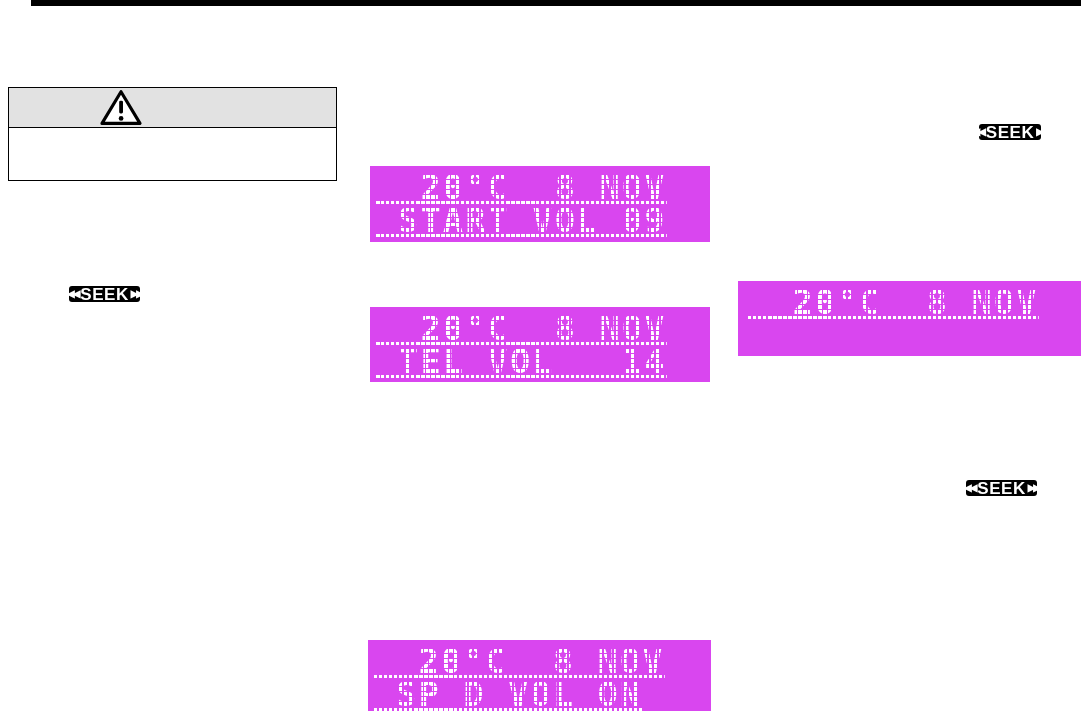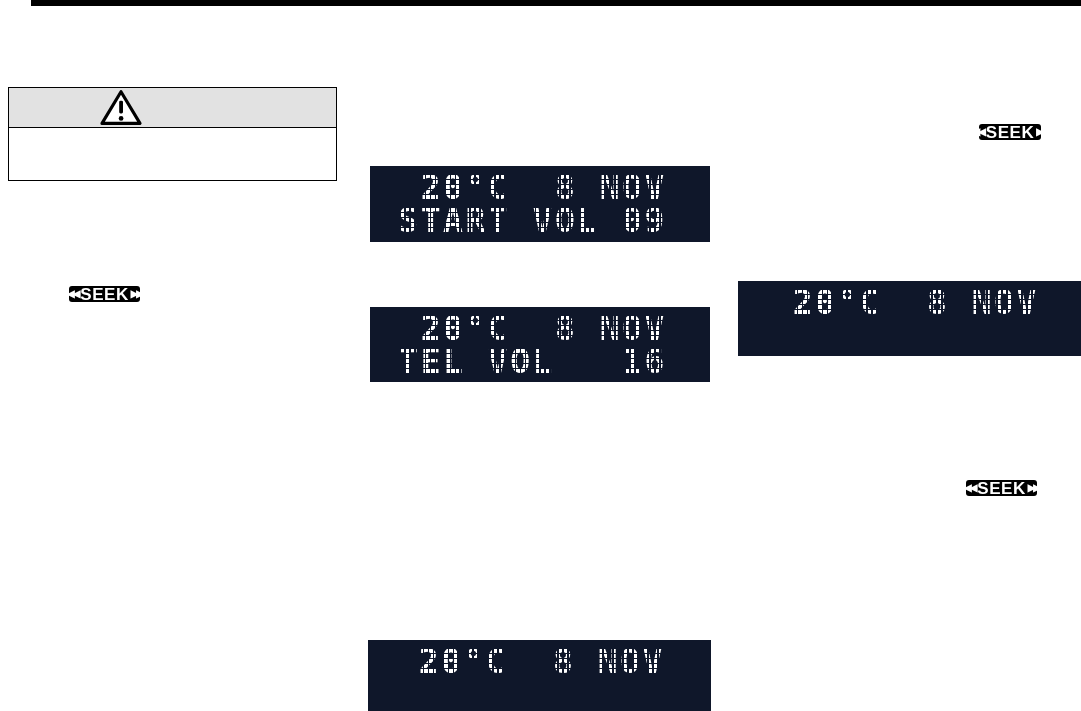--- a/index.html
+++ b/index.html
@@ -58,25 +58,26 @@
   }
   .seek .arr { font-size: 10px; line-height: 1; letter-spacing: -2px; }
   .seek .lbl { font-size: 17px; line-height: 1; letter-spacing: 0.5px; padding: 0 2px; }
   .seek-1 { left: 979px; top: 124px; width: 62px; height: 16px; }
   .seek-2 { left: 69px;  top: 286px; width: 71px; height: 16px; }
   .seek-3 { left: 966px; top: 480px; width: 71px; height: 16px; }
 
   
   .lcd {
     position: absolute;
-    background: #0f172a;
+    background: #d946ef;
     color: #ffffff;
     overflow: hidden;
     padding: 5px 0 0 6px;
     box-sizing: border-box;
+    text-decoration: underline;
   }
   .lcd-line {
     font-family: "DejaVu Sans Mono", monospace;
     font-weight: bold;
     font-size: 33px;
     line-height: 33px;
     letter-spacing: 2.5px;
     white-space: pre;
     
     -webkit-mask-image:
@@ -131,24 +132,25 @@
     <span class="arr">▶▶</span>
   </div>
 
   <div class="lcd lcd-1">
     <div class="lcd-line">  20°C  8 NOV</div>
     <div class="lcd-line"> START VOL 09</div>
   </div>
 
   <div class="lcd lcd-2">
     <div class="lcd-line">  20°C  8 NOV</div>
-    <div class="lcd-line"> TEL VOL   16</div>
+    <div class="lcd-line"> TEL VOL   14</div>
   </div>
 
   <div class="lcd lcd-3">
     <div class="lcd-line">  20°C  8 NOV</div>
   </div>
 
   <div class="lcd lcd-4">
     <div class="lcd-line">  20°C  8 NOV</div>
+    <div class="lcd-line"> SP D VOL ON</div>
   </div>
 
 </div>
 
 </body></html>

